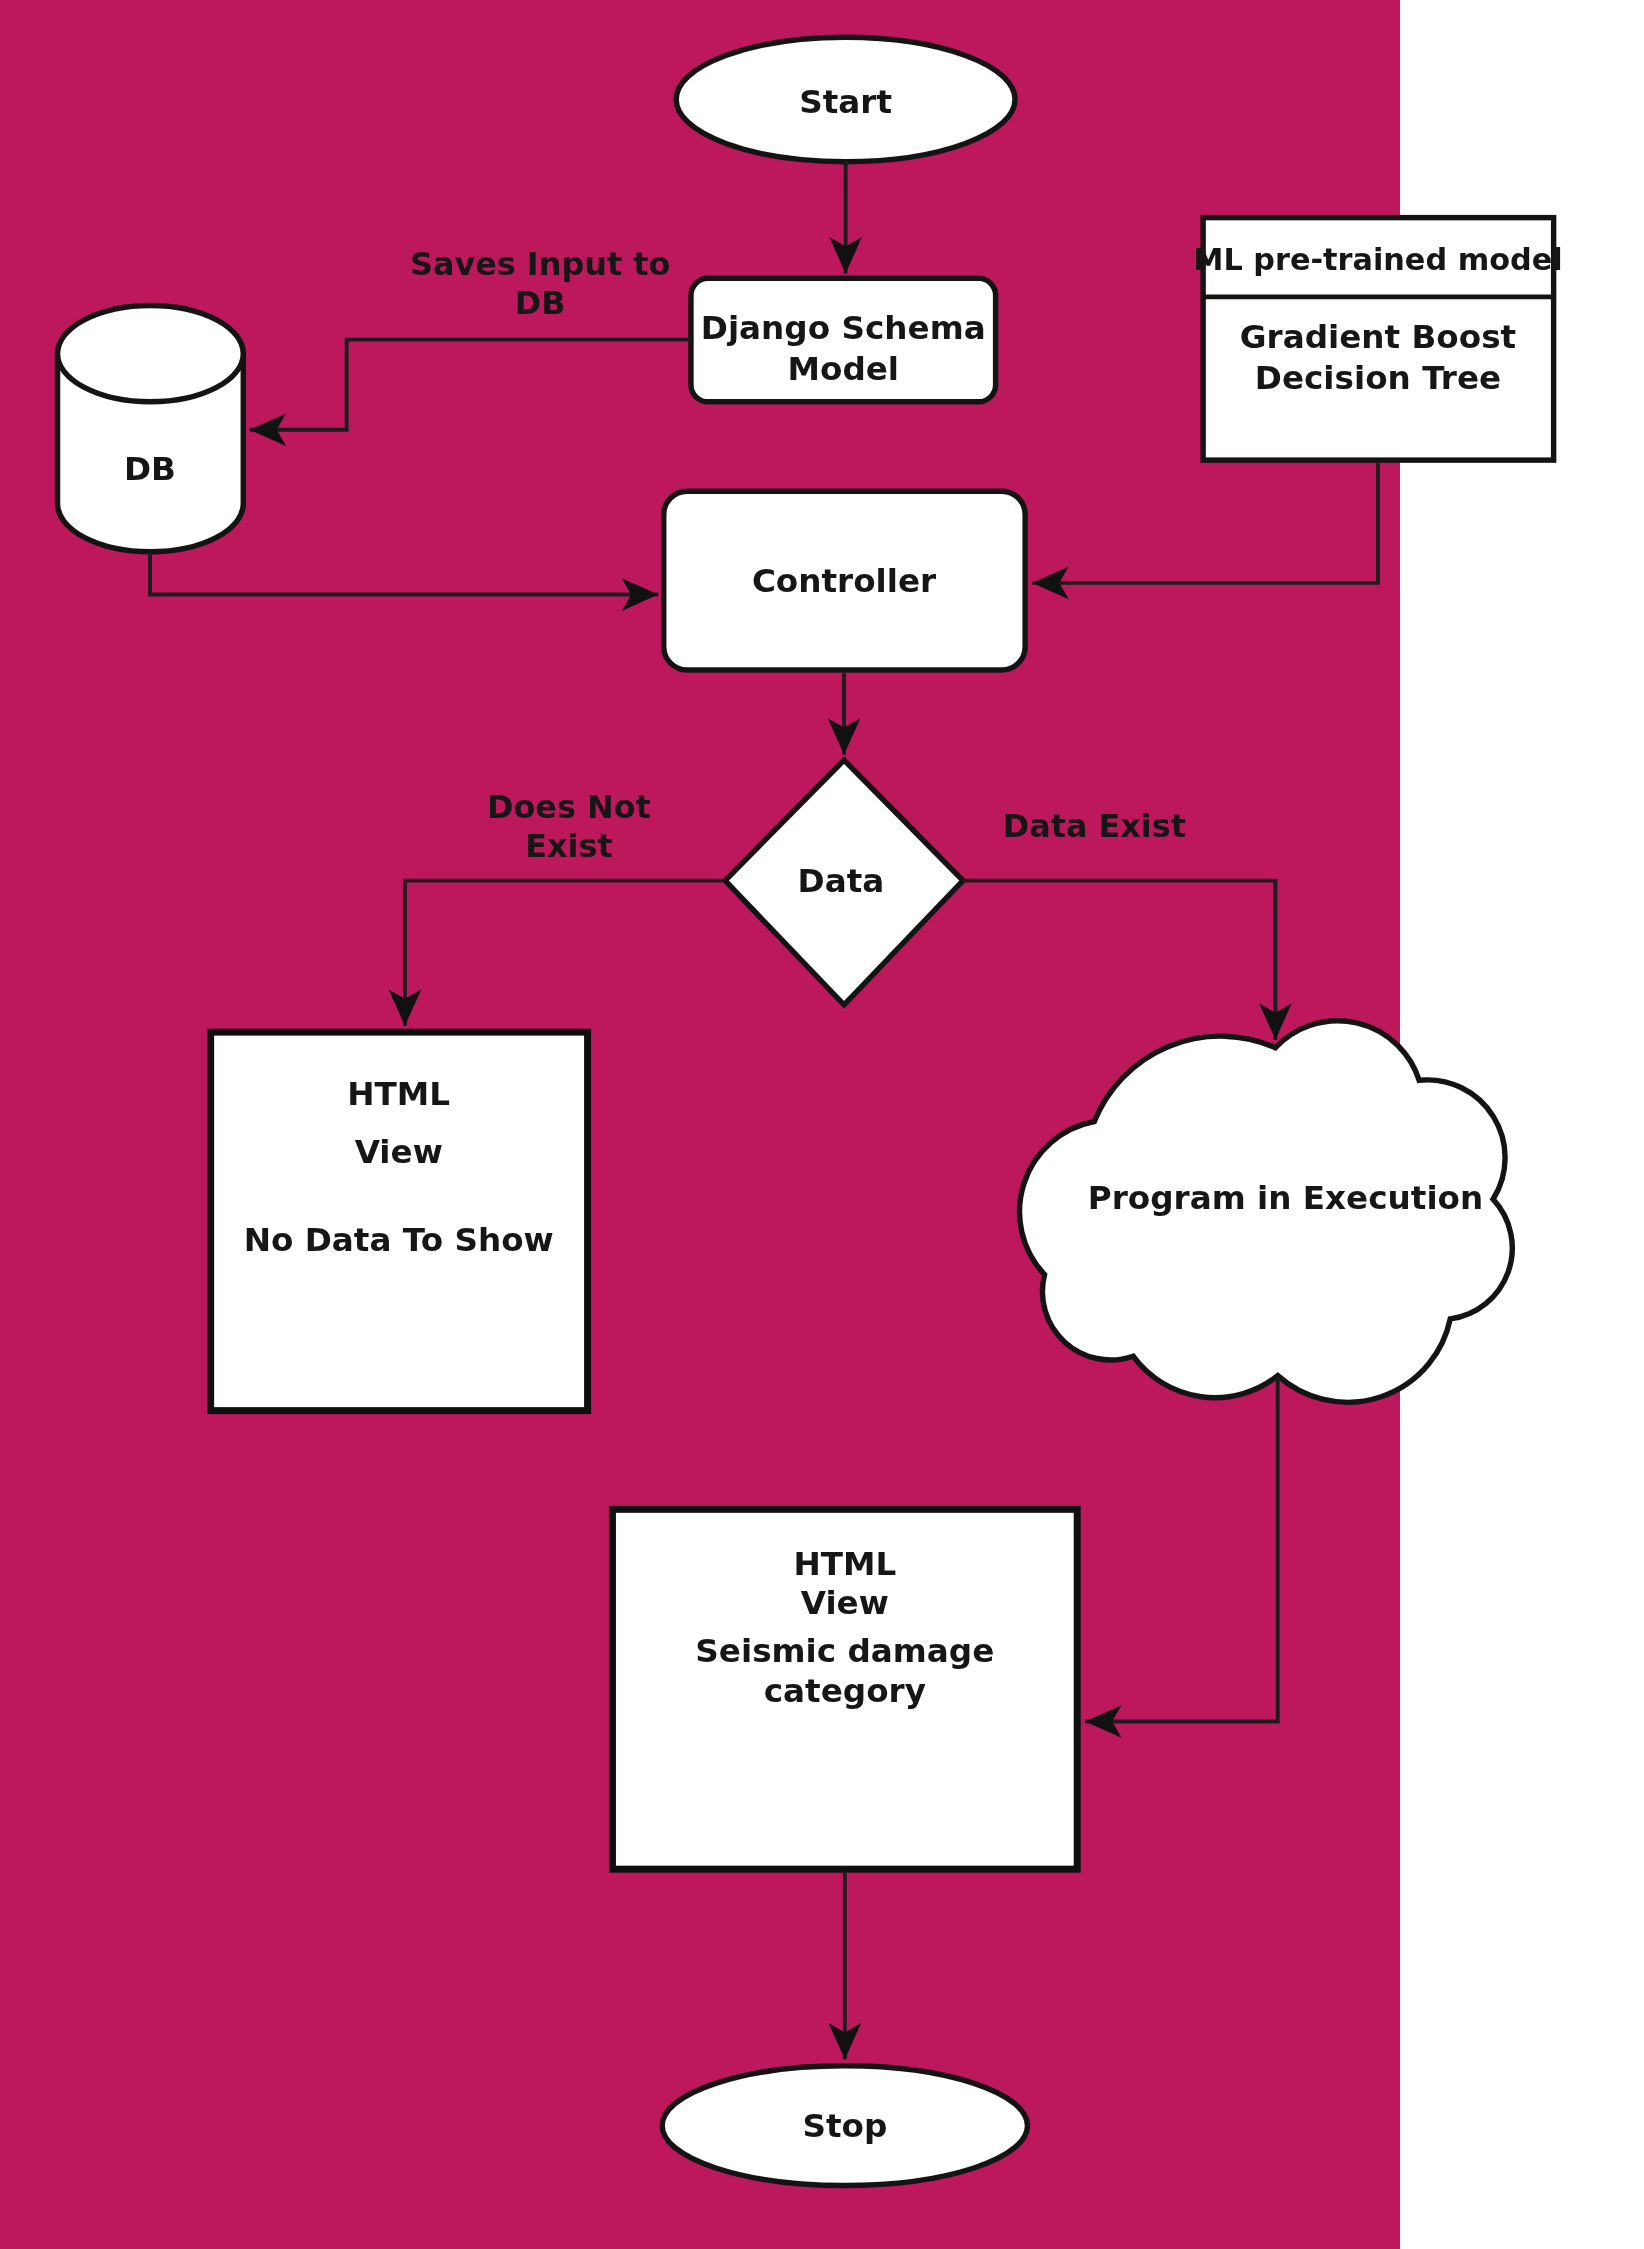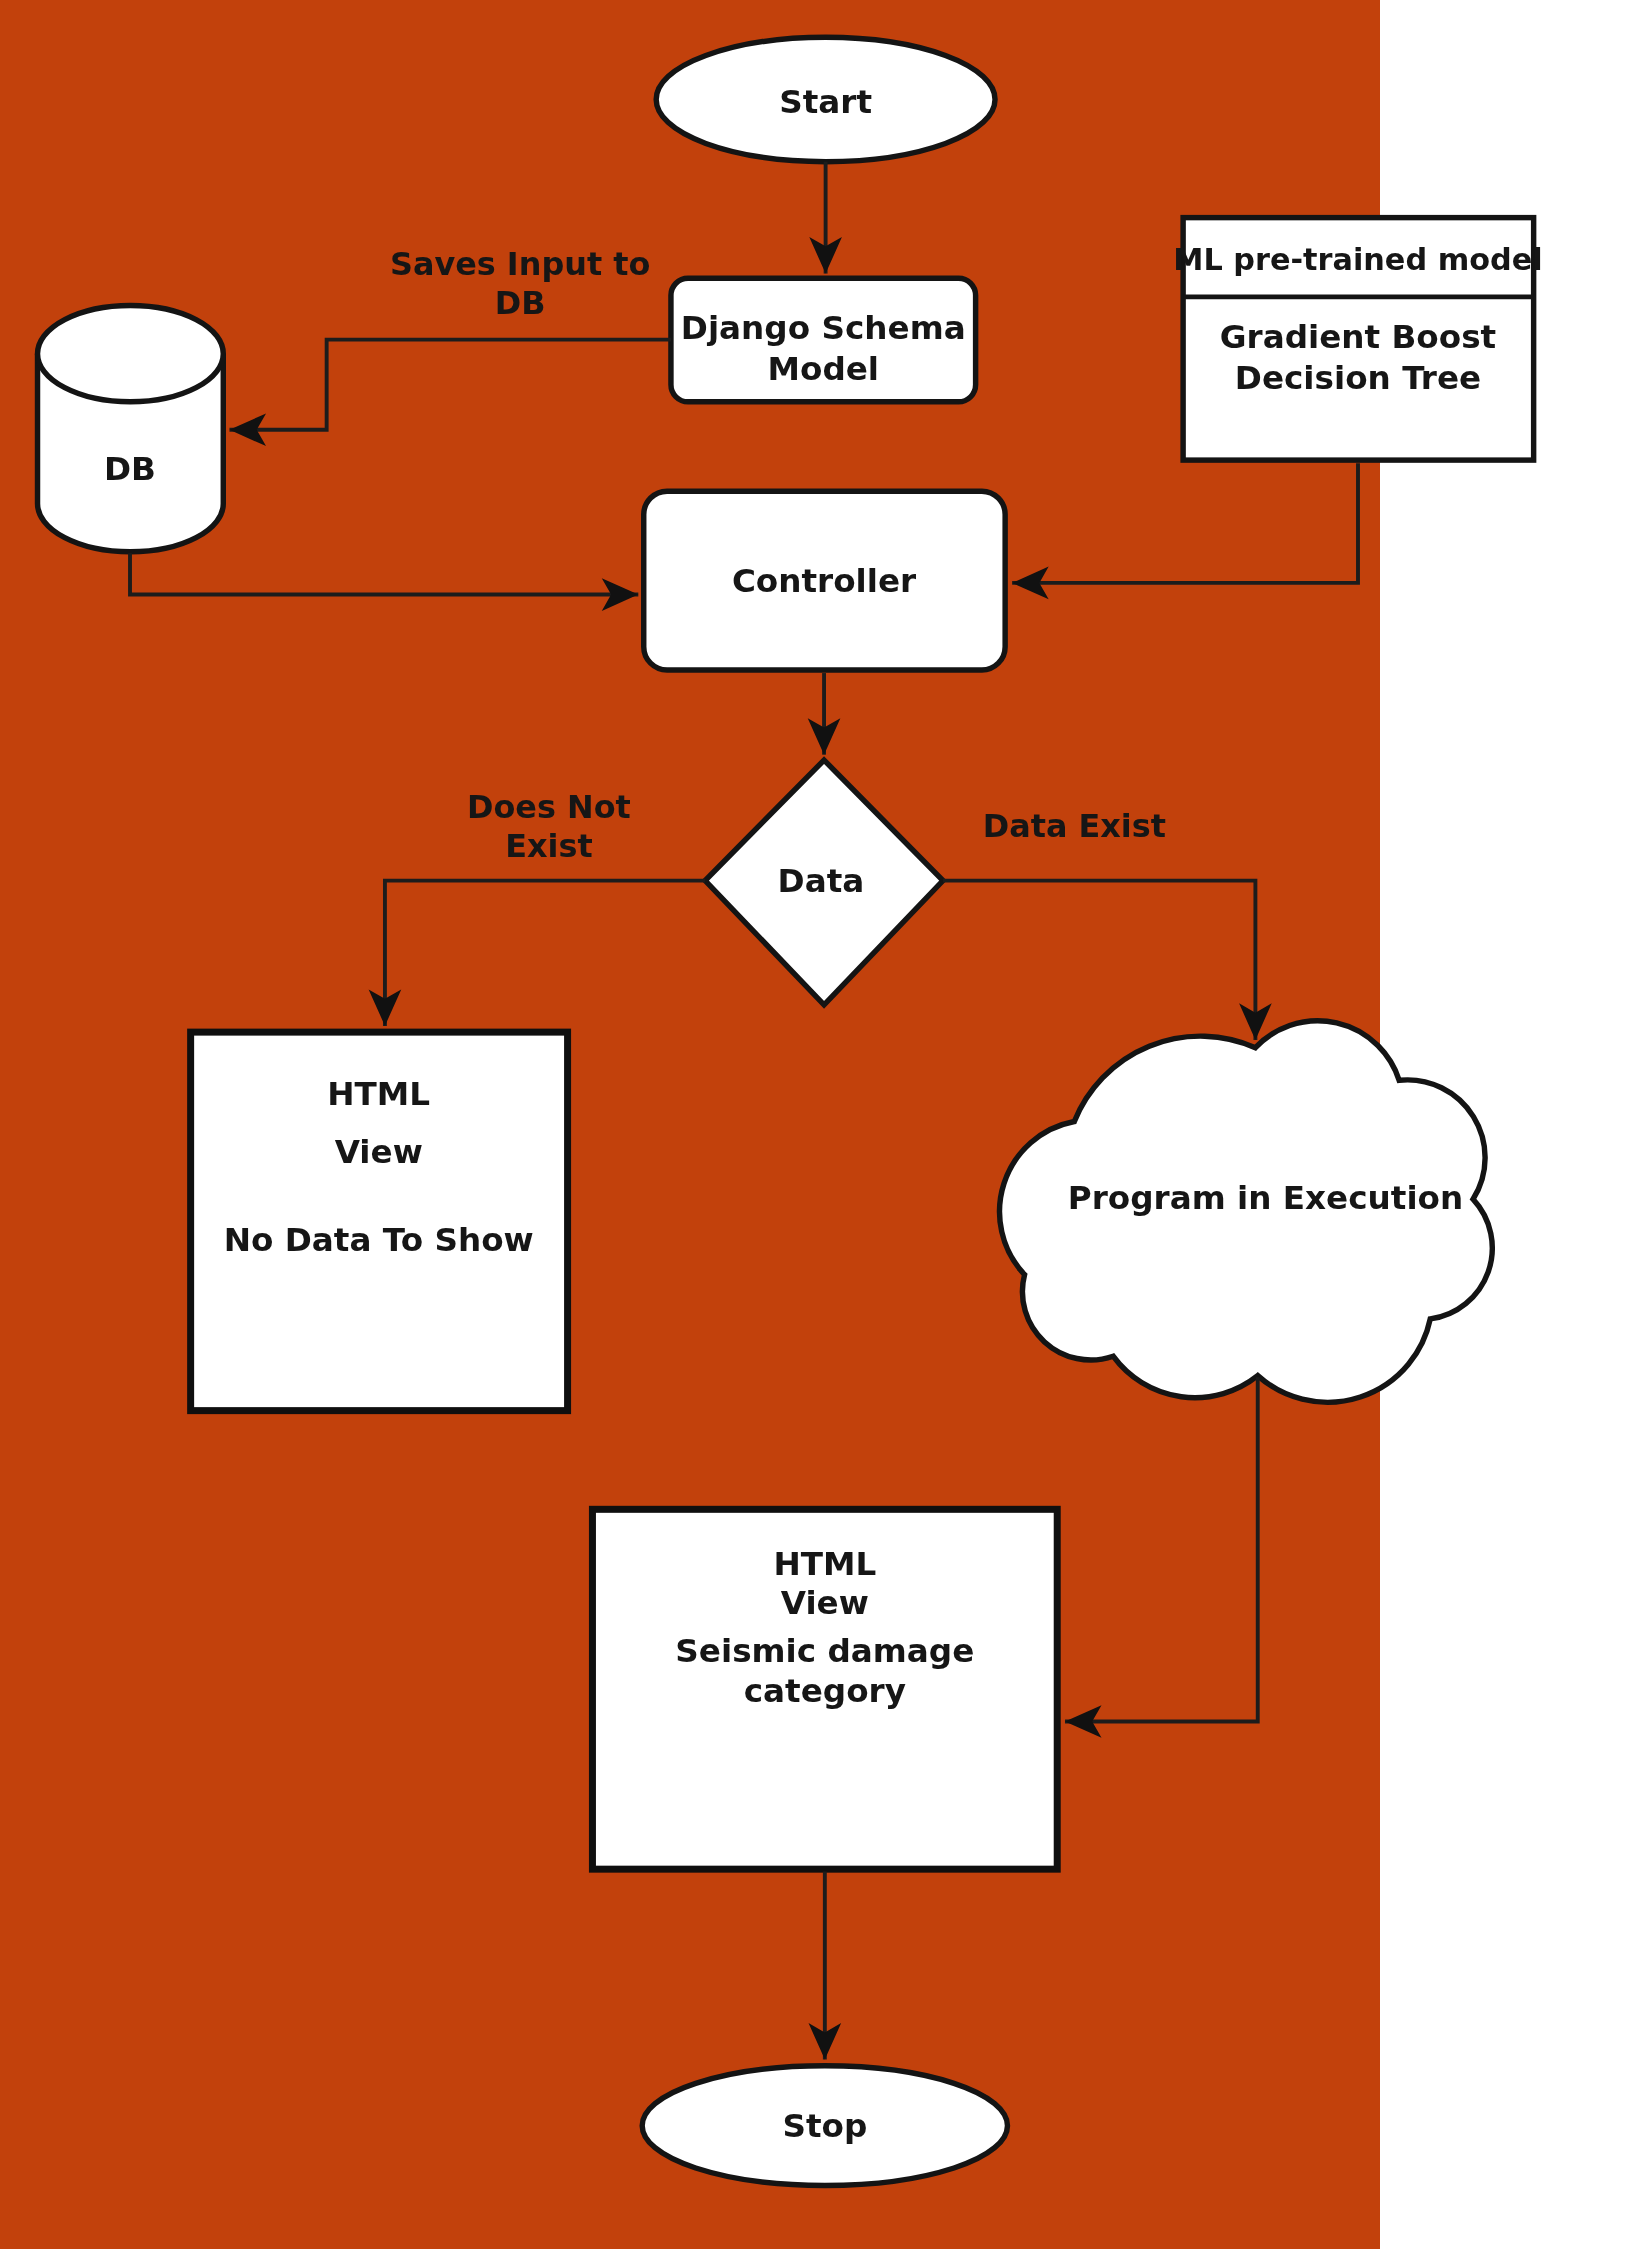--- a/index.html
+++ b/index.html
@@ -3,22 +3,23 @@
 <meta charset="utf-8">
 <style>
   html, body {
     margin: 0;
     padding: 0;
     background: #ffffff;
   }
   .canvas-wrap {
     width: 1380px;
     height: 2250px;
-    background: #c2410c;
+    background: #be185d;
     position: relative;
+    padding-left: 20px;
   }
   svg { display: block; }
   .shape {
     fill: #ffffff;
     stroke: #141414;
     stroke-width: 7;
   }
   .thickshape {
     fill: #ffffff;
     stroke: #0f0f0f;

